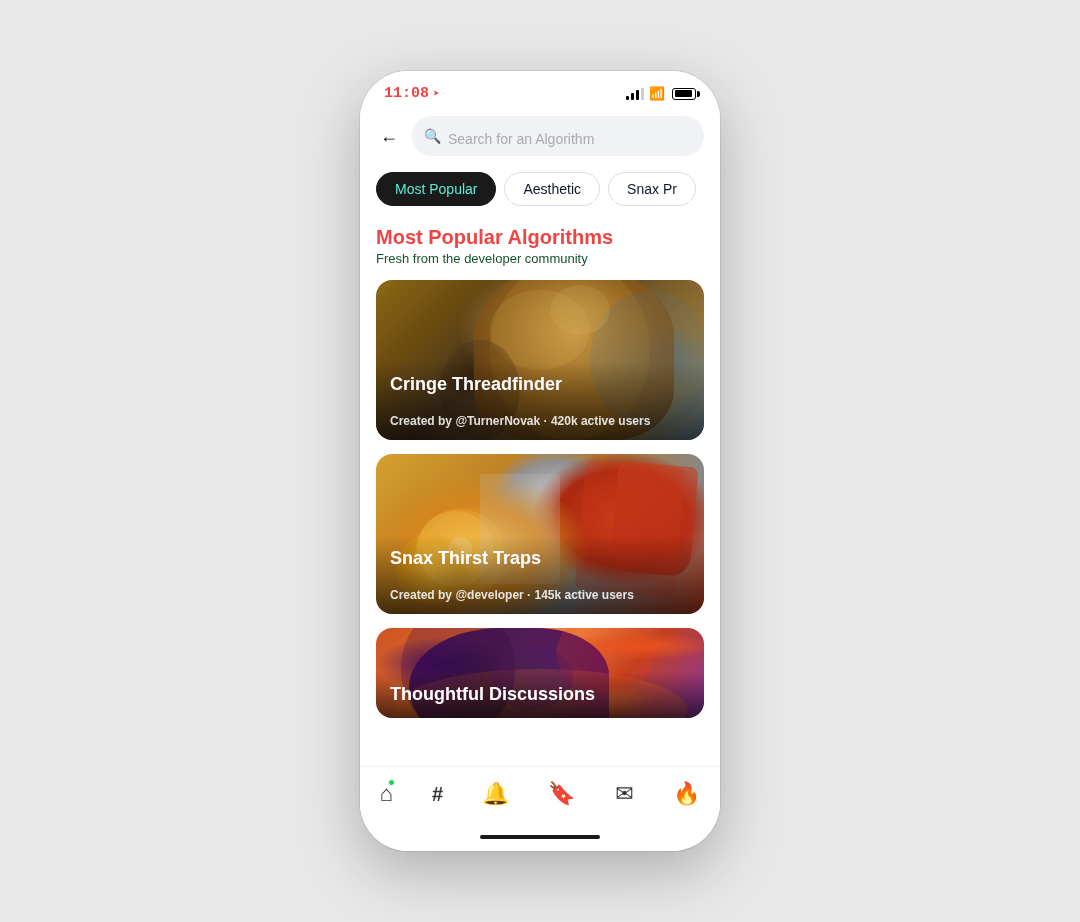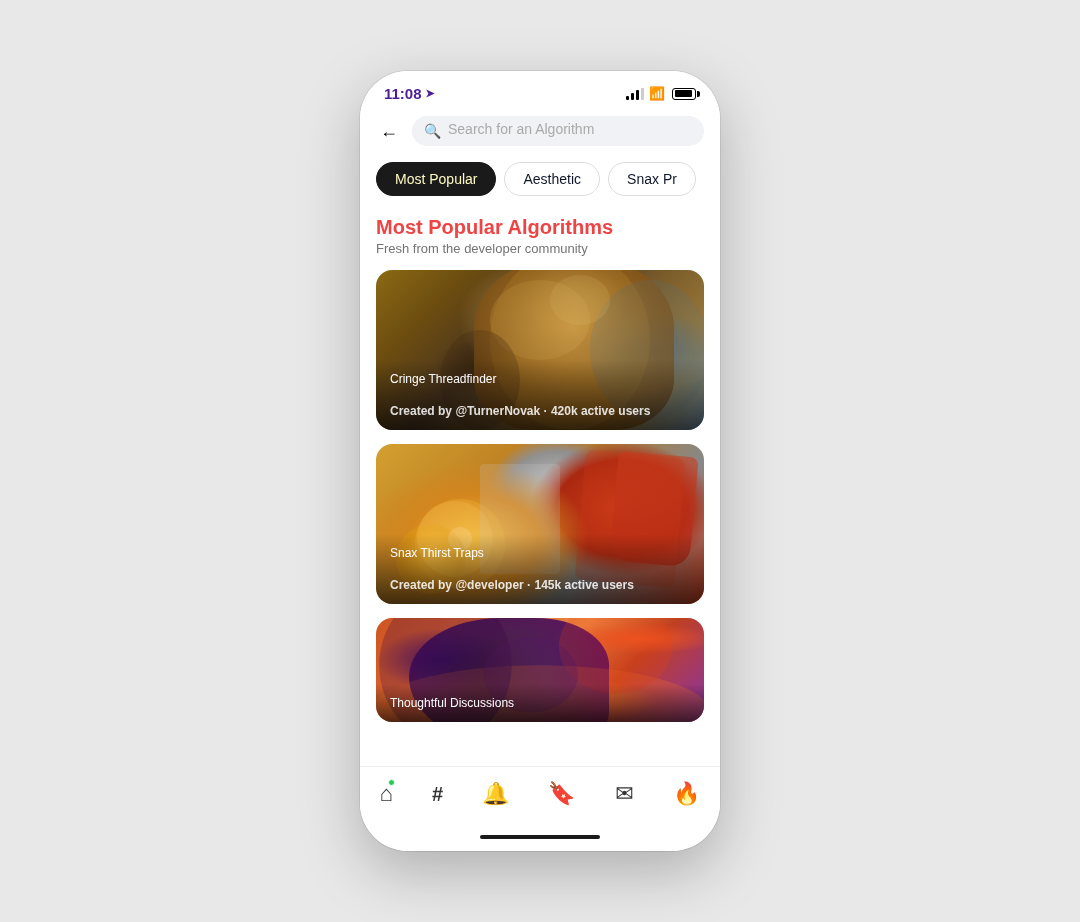--- a/index.html
+++ b/index.html
@@ -26,24 +26,25 @@
       display: flex;
       justify-content: space-between;
       align-items: center;
       padding: 14px 24px 8px;
       background: #fff;
       flex-shrink: 0;
     }
     .status-time {
       font-size: 15px;
       font-weight: 600;
-      color: #4c1d95;
+      color: #ef4444;
       display: flex;
       align-items: center;
       gap: 4px;
+      font-family: Liberation Mono, monospace;
     }
     .status-icons {
       display: flex;
       align-items: center;
       gap: 6px;
     }
     .signal-bars {
       display: flex;
       align-items: flex-end;
       gap: 2px;
@@ -104,21 +105,21 @@
     }
     .search-icon-inner {
       position: absolute;
       left: 12px;
       font-size: 14px;
       color: #888;
     }
     .search-text {
       background: #f0f2f5;
       border-radius: 20px;
-      padding: 5px 16px 9px 36px;
+      padding: 15px 16px 9px 36px;
       font-size: 14px;
       color: #aaa;
       width: 100%;
     }
 
     .tabs-row {
       display: flex;
       align-items: center;
       padding: 6px 16px 12px;
       gap: 8px;
@@ -132,41 +133,41 @@
       font-size: 14px;
       font-weight: 500;
       cursor: pointer;
       white-space: nowrap;
       border: 1.5px solid #ddd;
       color: #0f172a;
       background: #fff;
     }
     .tab-pill.active {
       background: #1a1a1a;
-      color: #fef9c3;
+      color: #5eead4;
       border-color: #1a1a1a;
     }
 
     .content-area {
       flex: 1;
       overflow-y: auto;
       background: #fff;
       padding: 8px 16px 0;
     }
     .content-area::-webkit-scrollbar { display: none; }
 
     .section-title {
       font-size: 20px;
       font-weight: 700;
       color: #ef4444;
       margin-bottom: 2px;
     }
     .section-subtitle {
       font-size: 13px;
-      color: #737373;
+      color: #14532d;
       margin-bottom: 14px;
     }
 
     .algo-card {
       border-radius: 16px;
       overflow: hidden;
       margin-bottom: 14px;
       position: relative;
       height: 160px;
       cursor: pointer;
@@ -177,22 +178,22 @@
       position: absolute;
       top: 0; left: 0;
     }
     .algo-card-overlay {
       position: absolute;
       bottom: 0; left: 0; right: 0;
       padding: 12px 14px;
       background: linear-gradient(transparent, rgba(0,0,0,0.65));
     }
     .algo-card-title {
-      font-size: 12px;
-      font-weight: 400;
+      font-size: 18px;
+      font-weight: 700;
       color: #fff;
       line-height: 1.2;
     }
     .algo-card-meta {
       font-size: 12px;
       color: rgba(255,255,255,0.85);
       margin-top: 18px;
     }
     .algo-card-meta span {
       font-weight: 600;
@@ -415,21 +416,21 @@
         <div class="algo-card-title">Snax Thirst Traps</div>
         <div class="algo-card-meta">
           <span>Created by</span>
           <span>@developer</span>
           <span>·</span>
           <span>145k active users</span>
         </div>
       </div>
     </div>
 
-    <div class="algo-card" style="height:104px;">
+    <div class="algo-card" style="height:90px;">
       <div class="algo-card-bg card3-bg">
         <div class="card3-bird"></div>
         <svg width="100%" height="100%" viewBox="0 0 320 110" xmlns="http://www.w3.org/2000/svg" style="position:absolute;top:0;left:0;opacity:0.5">
           <ellipse cx="160" cy="100" rx="180" ry="50" fill="#ff7722" opacity="0.5"></ellipse>
           <ellipse cx="60" cy="50" rx="70" ry="80" fill="#330044" opacity="0.5"></ellipse>
           <ellipse cx="240" cy="30" rx="60" ry="50" fill="#ee4411" opacity="0.4"></ellipse>
           <ellipse cx="150" cy="60" rx="50" ry="40" fill="#551177" opacity="0.3"></ellipse>
         </svg>
       </div>
       <div class="algo-card-overlay">

